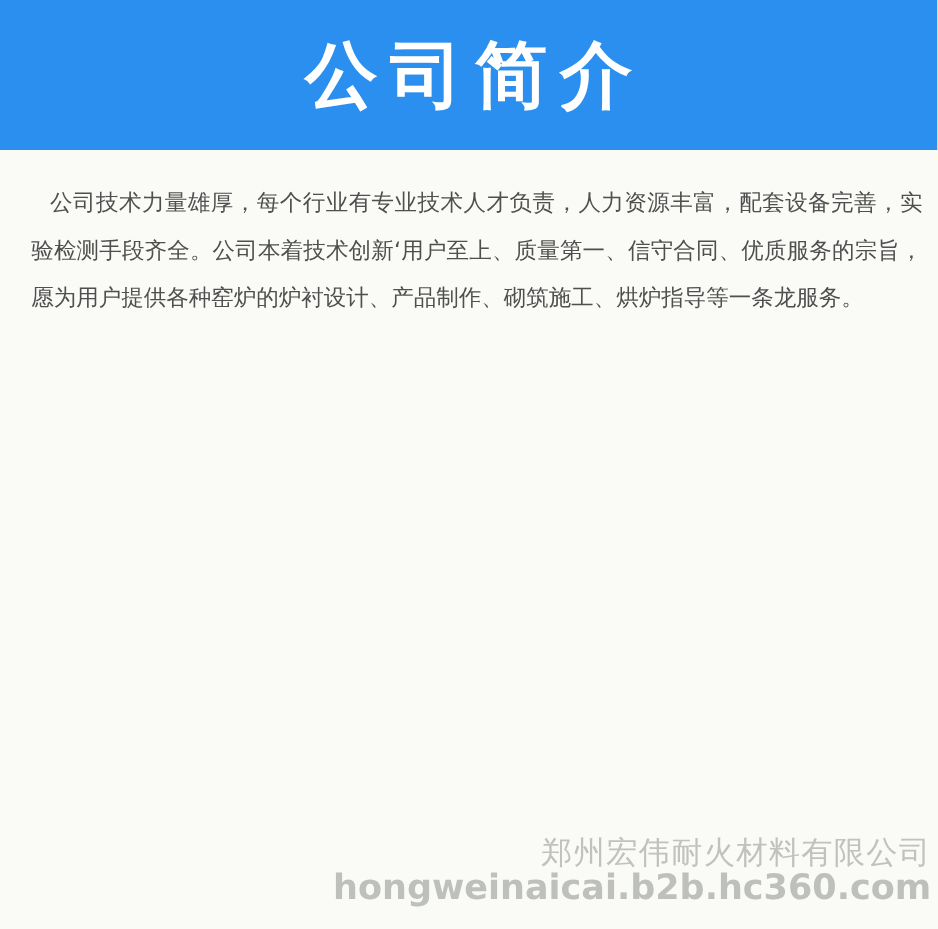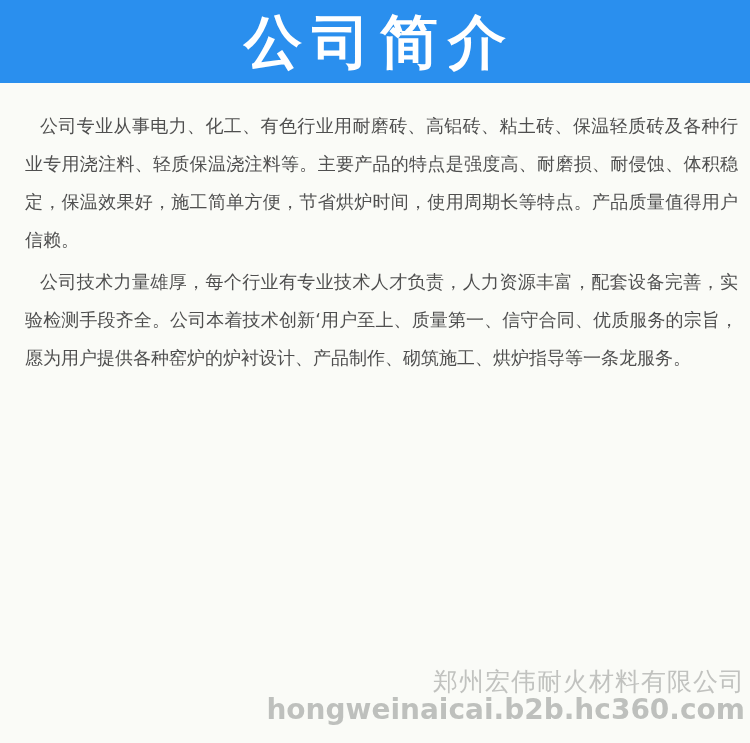--- a/index.html
+++ b/index.html
@@ -9,21 +9,21 @@
   body {
     width: 750px;
     height: 743px;
     position: relative;
     overflow: hidden;
     background: #fafbf7;
     font-family: "DejaVu Sans", "Liberation Sans", sans-serif;
   }
   .header {
     width: 750px;
-    height: 83px;
+    height: 120px;
     display: flex;
     align-items: center;
     justify-content: center;
   }
   .page-title {
     margin: 0;
     font-size: 58px;
     font-weight: bold;
     letter-spacing: 10px;
     text-indent: 10px; 
@@ -61,21 +61,20 @@
   }
 </style>
 </head>
 <body>
 
 <div class="header" style="background-color: rgb(42, 143, 238);">
   <h1 class="page-title" style="color: rgb(255, 255, 255);">公司简介</h1>
 </div>
 
 <div class="content">
-  <p>公司专业从事电力、化工、有色行业用耐磨砖、高铝砖、粘土砖、保温轻质砖及各种行业专用浇注料、轻质保温浇注料等。主要产品的特点是强度高、耐磨损、耐侵蚀、体积稳定，保温效果好，施工简单方便，节省烘炉时间，使用周期长等特点。产品质量值得用户信赖。</p>
   <p>公司技术力量雄厚，每个行业有专业技术人才负责，人力资源丰富，配套设备完善，实验检测手段齐全。公司本着技术创新‘用户至上、质量第一、信守合同、优质服务的宗旨，愿为用户提供各种窑炉的炉衬设计、产品制作、砌筑施工、烘炉指导等一条龙服务。</p>
 
 </div>
 
 <div class="watermark">
   <div class="watermark-company">郑州宏伟耐火材料有限公司</div>
   <div class="watermark-url">hongweinaicai.b2b.hc360.com</div>
 </div>
 
 </body></html>

